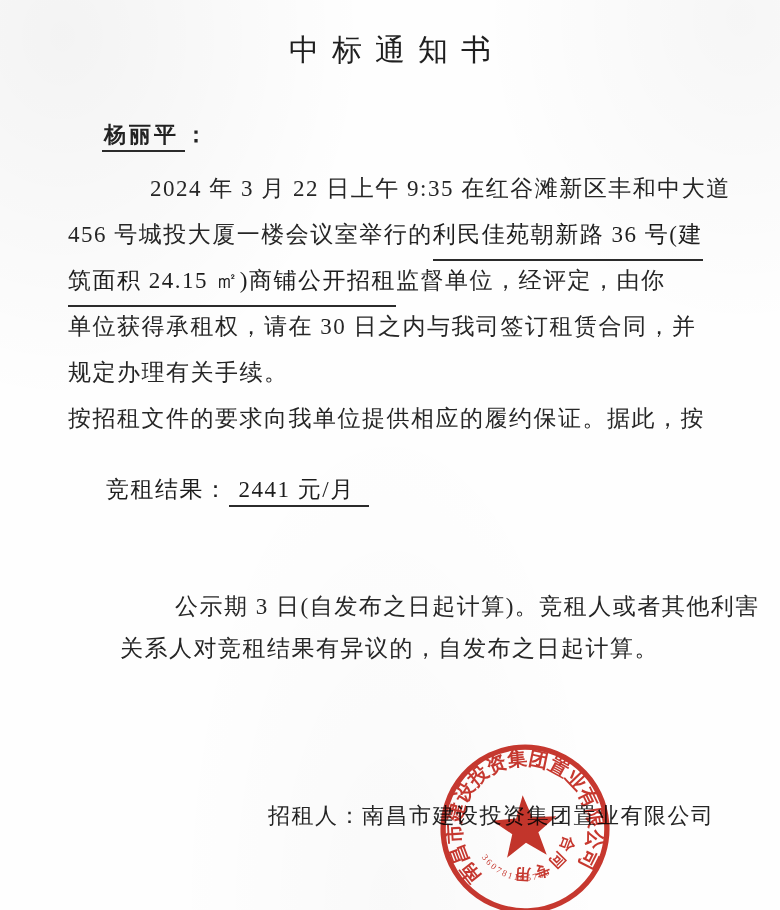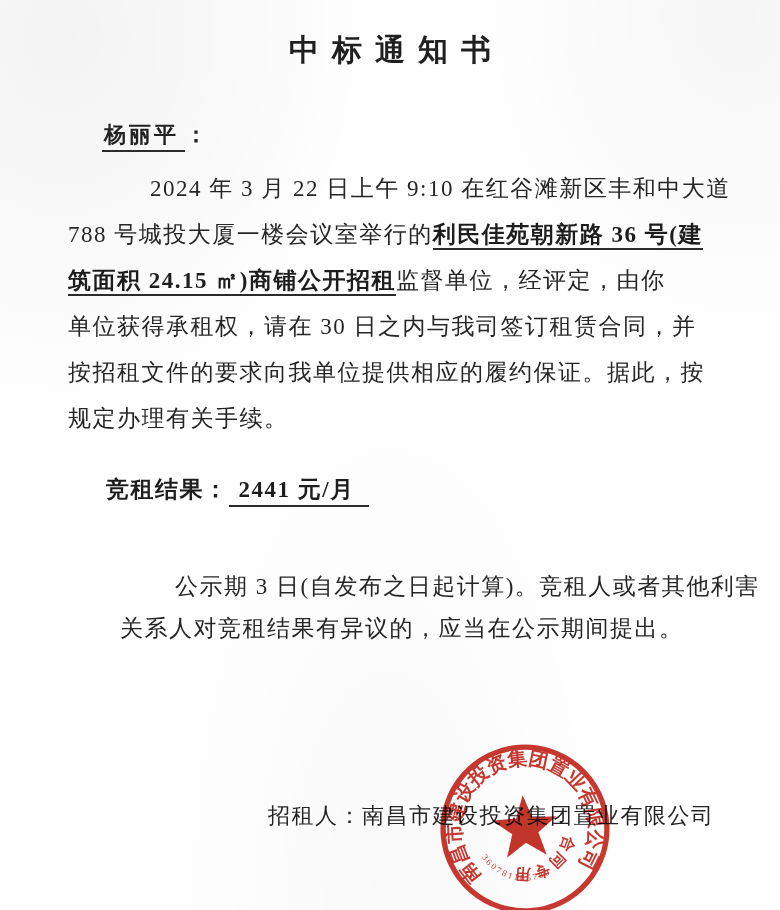--- a/index.html
+++ b/index.html
@@ -16,50 +16,50 @@
       radial-gradient(ellipse at 8% 4%, rgba(0,0,0,0.045), rgba(0,0,0,0) 30%),
       radial-gradient(ellipse at 95% 2%, rgba(0,0,0,0.03), rgba(0,0,0,0) 25%),
       radial-gradient(ellipse at 50% 100%, rgba(0,0,0,0.02), rgba(0,0,0,0) 40%),
       #fefefe;
     color:#262626;
     overflow:hidden;
   }
   .doc-title{
     position:absolute; top:30px; left:0; width:780px;
     text-align:center;
-    font-size:30px; font-weight:bold;
+    font-size:30px; font-weight:normal;
     letter-spacing:13px; text-indent:13px;
     color:#1f1f1f;
   }
   .addressee{
     position:absolute; top:120px; left:102px;
     font-size:22px; font-weight:bold; color:#222;
   }
   .addressee .name{
     border-bottom:2px solid #2b2b2b;
     padding:0 6px 3px 2px;
     letter-spacing:3px;
   }
   .body-block{ position:absolute; font-size:23px; }
   .p1{ top:166px; left:68px; width:660px; }
   .p1 .line{ height:46px; line-height:46px; white-space:nowrap; }
   .p1 .line.indent{ padding-left:82px; }
-  .p2{ top:566px; left:120px; width:620px; }
+  .p2{ top:586px; left:120px; width:620px; }
   .p2 .line{ height:42px; line-height:42px; white-space:nowrap; }
   .p2 .line.indent{ padding-left:55px; }
   .line span{ letter-spacing:1.5px; }
   .em{
-    font-weight:bold;
+    font-weight:normal;
     border-bottom:2px solid #2b2b2b;
-    padding-bottom:1px;
+    padding-bottom:12px;
     color:#1d1d1d;
   }
   .result-line{
     position:absolute; top:474px; left:106px;
-    font-size:23px; font-weight:bold; color:#1d1d1d;
+    font-size:23px; font-weight:normal; color:#1d1d1d;
     letter-spacing:1.5px;
   }
   .result-line .value{
     border-bottom:2px solid #2b2b2b;
     padding:0 14px 3px 10px;
   }
   .lessor-line{
     position:absolute; top:801px; left:268px;
     font-size:22px; letter-spacing:1.5px; color:#242424;
   }
@@ -81,35 +81,35 @@
 
 <div class="page">
 
   <div class="doc-title">中标通知书</div>
 
   <div class="addressee">
     <span class="name">杨丽平</span><span>：</span>
   </div>
 
   <div class="body-block p1">
-      <div class="line indent"><span>2024 年 3 月 22 日上午 9:10 在红谷滩新区丰和中大道</span></div>
-      <div class="line"><span>788 号城投大厦一楼会议室举行的</span><span class="em">利民佳苑朝新路 36 号(建</span></div>
+      <div class="line indent"><span>2024 年 3 月 22 日上午 9:35 在红谷滩新区丰和中大道</span></div>
+      <div class="line"><span>456 号城投大厦一楼会议室举行的</span><span class="em">利民佳苑朝新路 36 号(建</span></div>
       <div class="line"><span class="em">筑面积 24.15 ㎡)商铺公开招租</span><span>监督单位，经评定，由你</span></div>
       <div class="line"><span>单位获得承租权，请在 30 日之内与我司签订租赁合同，并</span></div>
+      <div class="line"><span>规定办理有关手续。</span></div>
       <div class="line"><span>按招租文件的要求向我单位提供相应的履约保证。据此，按</span></div>
-      <div class="line"><span>规定办理有关手续。</span></div>
     </div>
 
   <div class="result-line">
     <span>竞租结果：</span><span class="value">2441 元/月</span>
   </div>
 
   <div class="body-block p2">
       <div class="line indent"><span>公示期 3 日(自发布之日起计算)。竞租人或者其他利害</span></div>
-      <div class="line"><span>关系人对竞租结果有异议的，应当在公示期间提出。</span></div>
+      <div class="line"><span>关系人对竞租结果有异议的，自发布之日起计算。</span></div>
     </div>
 
   <div class="lessor-line">
     <span>招租人：</span><span>南昌市建设投资集团置业有限公司</span>
   </div>
 
 
   <svg class="seal" viewBox="0 0 200 200">
     <circle cx="100" cy="100" r="92" fill="none" stroke="#c4271d" stroke-width="6"></circle>
     <defs>

